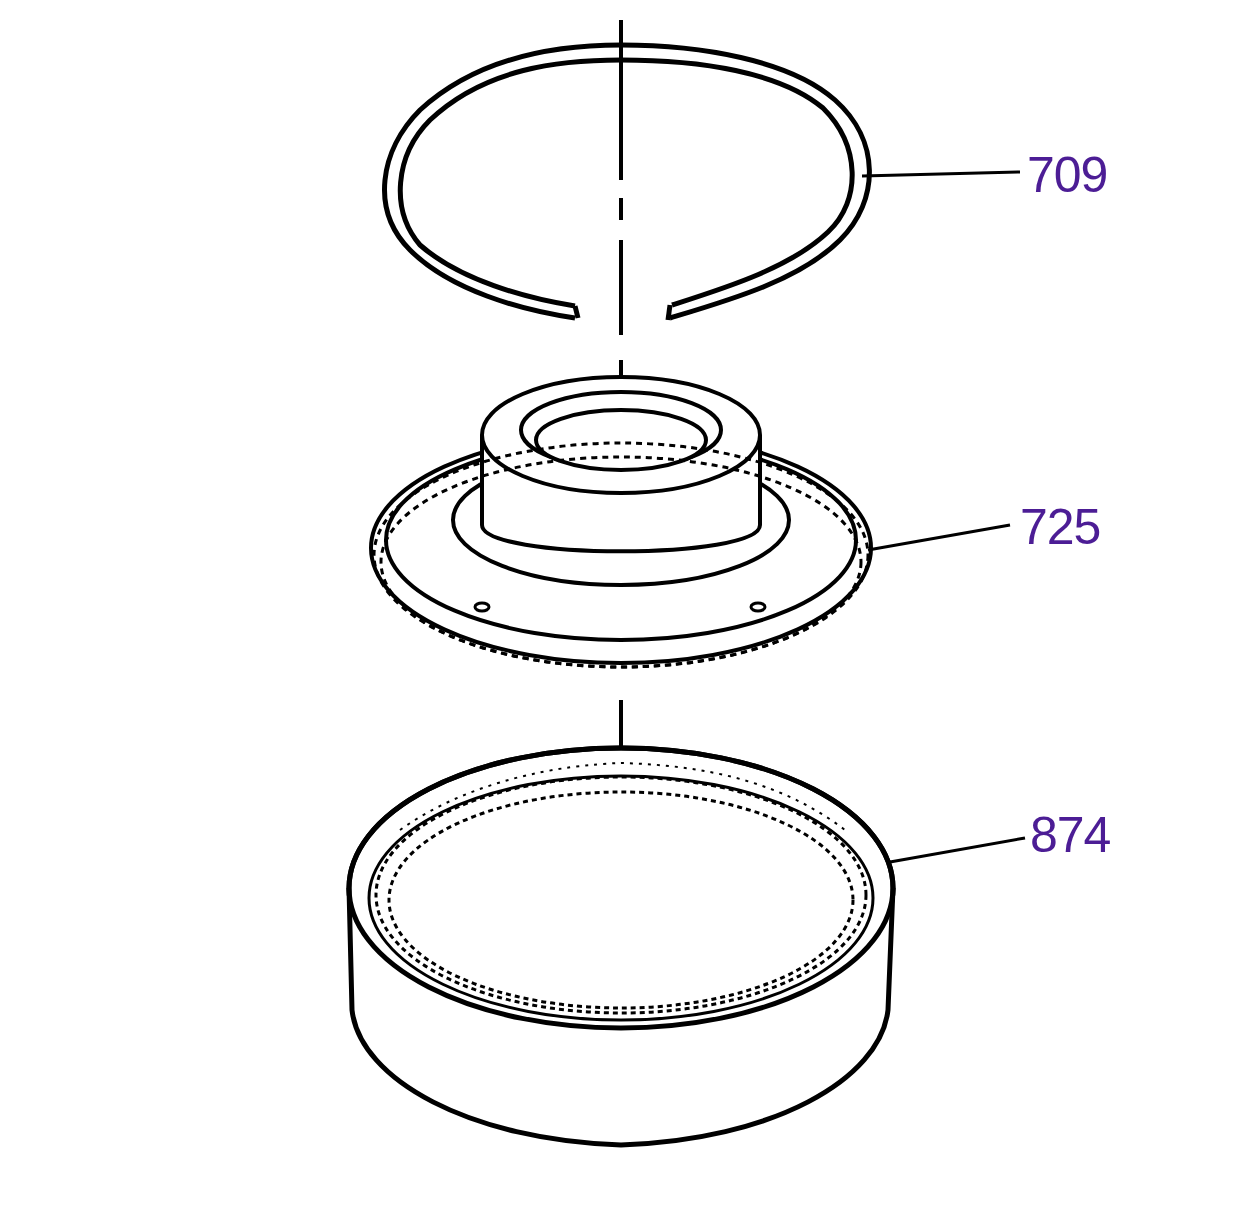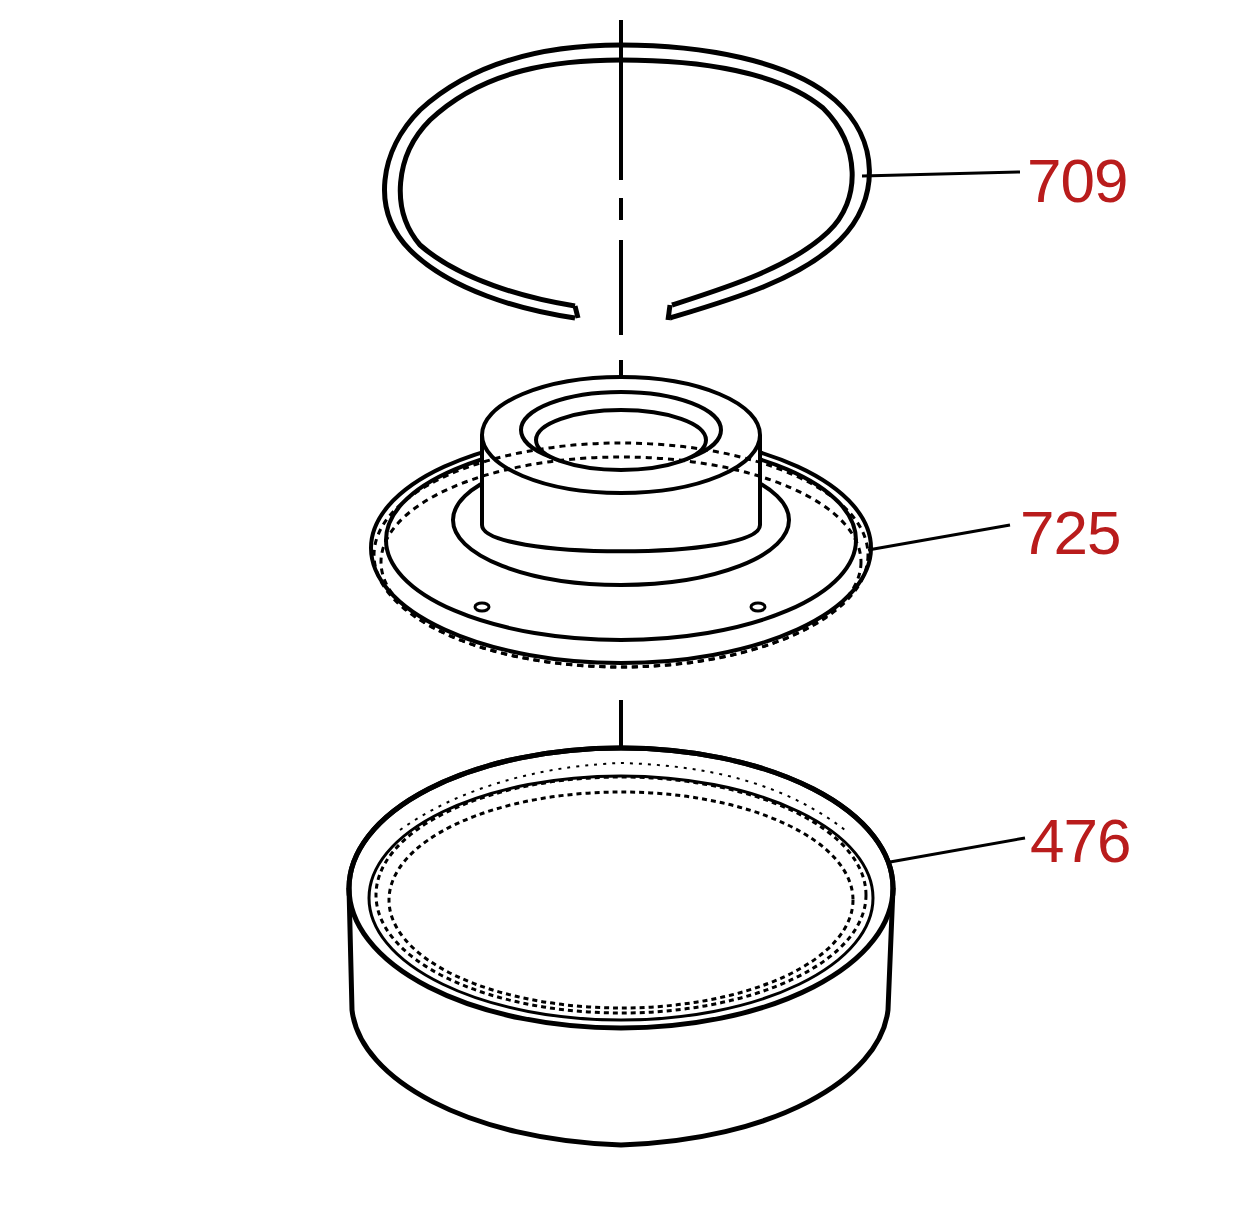--- a/index.html
+++ b/index.html
@@ -1,18 +1,18 @@
 <!DOCTYPE html>
 <html><head>
 <meta charset="utf-8">
 <style>
   html,body{margin:0;padding:0;background:#ffffff;}
   body{width:1239px;height:1226px;position:relative;overflow:hidden;font-family:"Liberation Sans",sans-serif;}
   svg{position:absolute;left:0;top:0;}
-  .callout{position:absolute;font-family:"Liberation Sans",sans-serif;font-size:62px;color:#b91c1c;line-height:1;letter-spacing:-1px;}
+  .callout{position:absolute;font-family:"Liberation Sans",sans-serif;font-size:50px;color:#4c1d95;line-height:1;letter-spacing:-1px;}
 </style>
 </head>
 <body>
 
 <svg width="1239" height="1226" viewBox="0 0 1239 1226">
 
   <g stroke="#000" stroke-width="4" fill="none">
     <line x1="621" y1="20" x2="621" y2="180"></line>
     <line x1="621" y1="198" x2="621" y2="220"></line>
     <line x1="621" y1="240" x2="621" y2="335"></line>
@@ -59,13 +59,13 @@
     <ellipse cx="621" cy="900" rx="232" ry="108"></ellipse>
   </g>
   <g stroke="#000" stroke-width="2" fill="none">
     <path d="M400,830 C470,780 560,765 621,763 C700,765 780,780 845,830" stroke-dasharray="3 6"></path>
   </g>
   <line x1="890" y1="862" x2="1025" y2="838" stroke="#000" stroke-width="3"></line>
 </svg>
 
 <div class="callout" style="left:1027px;top:150px;">709</div>
 <div class="callout" style="left:1020px;top:502px;text-align:center;">725</div>
-<div class="callout" style="left:1030px;top:810px;">476</div>
+<div class="callout" style="left:1030px;top:810px;">874</div>
 
 </body></html>

